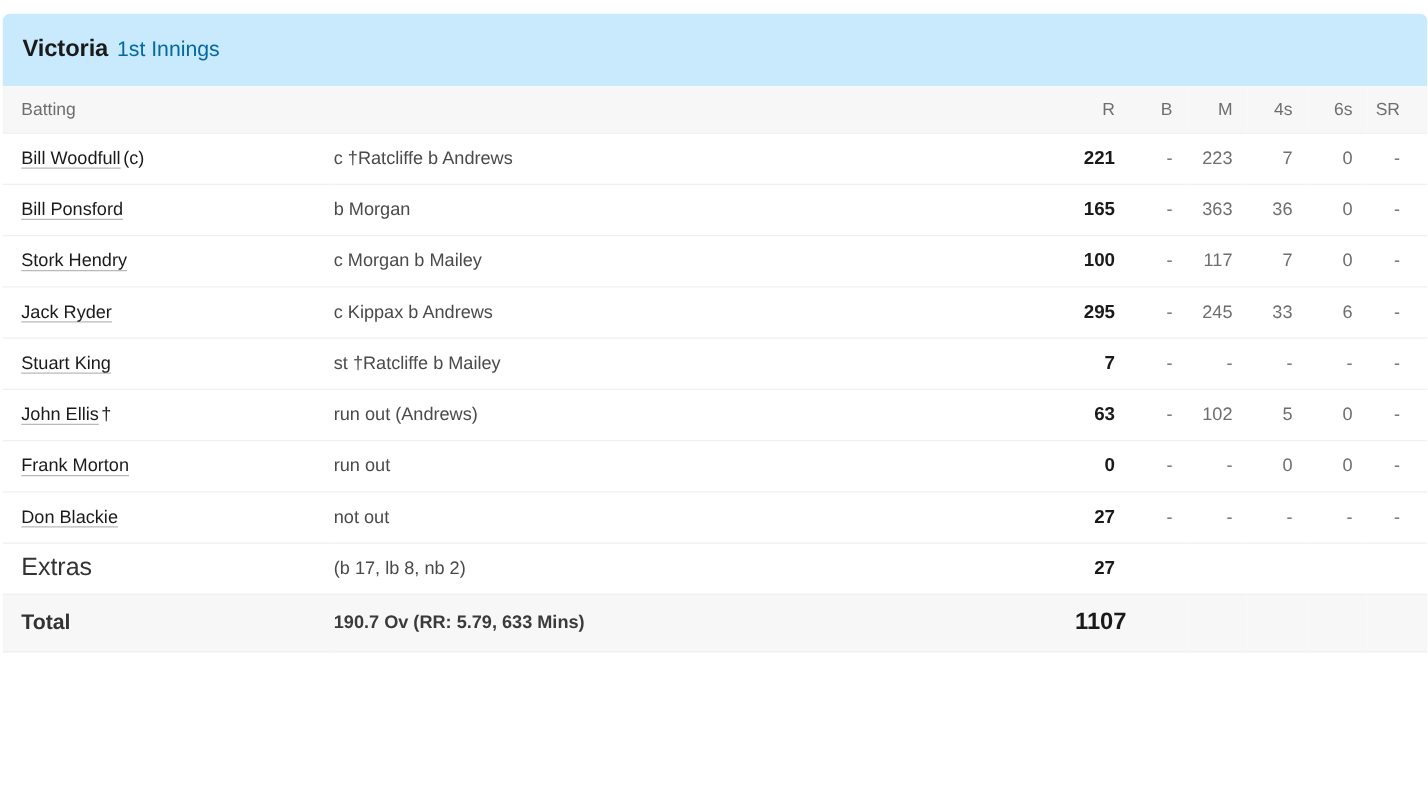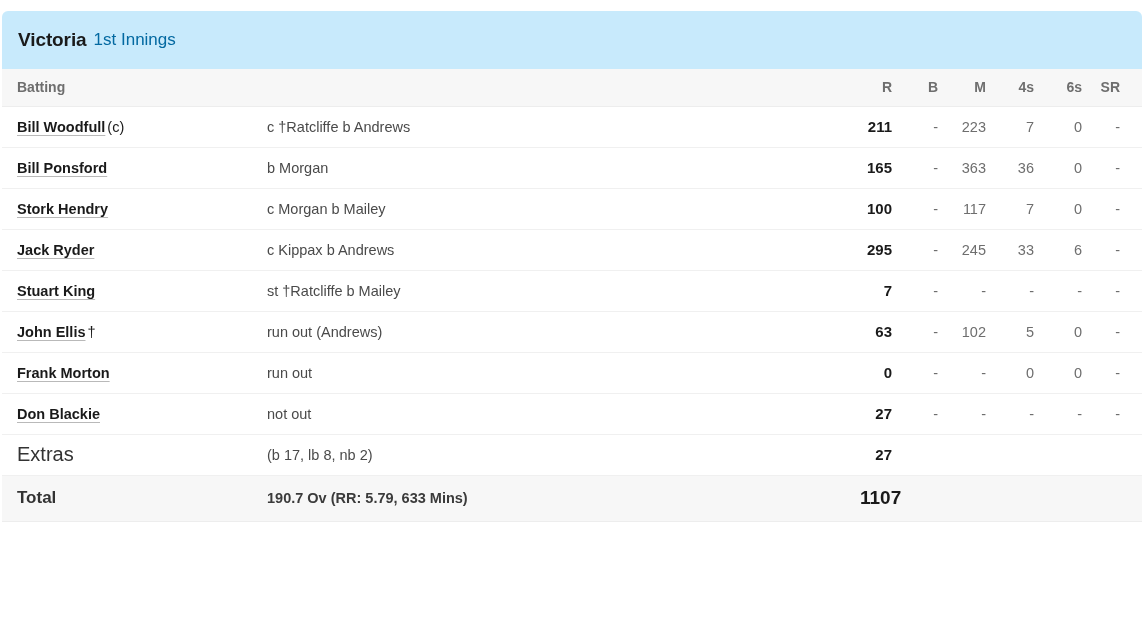--- a/index.html
+++ b/index.html
@@ -62,21 +62,21 @@
   table.batting col.c-r     { width: 44px; }
   table.batting col.c-b     { width: 46px; }
   table.batting col.c-m     { width: 48px; }
   table.batting col.c-4s    { width: 48px; }
   table.batting col.c-6s    { width: 48px; }
   table.batting col.c-sr    { width: 48px; }
 
   thead th {
     background: #f7f7f7;
     font-size: 14px;
-    font-weight: bold;
+    font-weight: normal;
     color: #6e6e6e;
     height: 37px;
     padding: 0;
     border-bottom: 1px solid #ededed;
     vertical-align: middle;
   }
   th.h-name { text-align: left; padding-left: 15px; }
   th.h-num  { text-align: right; padding-right: 12px; }
   th.h-sr   { text-align: right; padding-right: 22px; }
 
@@ -91,21 +91,21 @@
 
   td.name {
     padding-left: 15px;
     color: #1a1a1a;
   }
   .player-link {
     color: #1a1a1a;
     text-decoration: underline;
     text-decoration-color: #b9b9b9;
     text-underline-offset: 3px;
-    font-weight: bold;
+    font-weight: normal;
     font-size: 14.5px;
     cursor: pointer;
   }
   .player-suffix {
     color: #1a1a1a;
     font-weight: normal;
     font-size: 14.5px;
     margin-left: 2px;
   }
   .extras-label {
@@ -191,21 +191,21 @@
         <th class="h-num">M</th>
         <th class="h-num">4s</th>
         <th class="h-num">6s</th>
         <th class="h-sr">SR</th>
       </tr>
     </thead>
     <tbody id="batting-body">
         <tr>
           <td class="name"><span class="player-link">Bill Woodfull</span><span class="player-suffix">(c)</span></td>
           <td class="dismissal">c †Ratcliffe b Andrews</td>
-          <td class="val val-r">211</td>
+          <td class="val val-r">221</td>
           <td class="val">-</td>
           <td class="val">223</td>
           <td class="val">7</td>
           <td class="val">0</td>
           <td class="val val-sr">-</td>
         </tr>
         <tr>
           <td class="name"><span class="player-link">Bill Ponsford</span></td>
           <td class="dismissal">b Morgan</td>
           <td class="val val-r">165</td>

